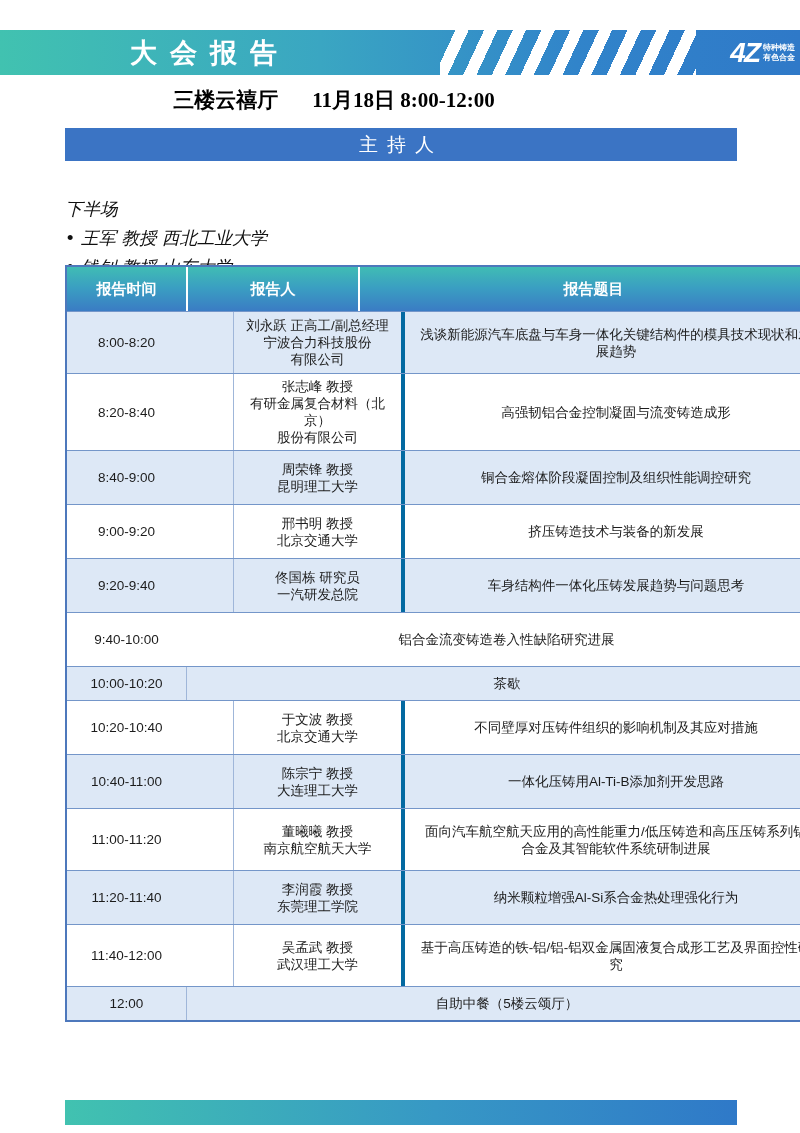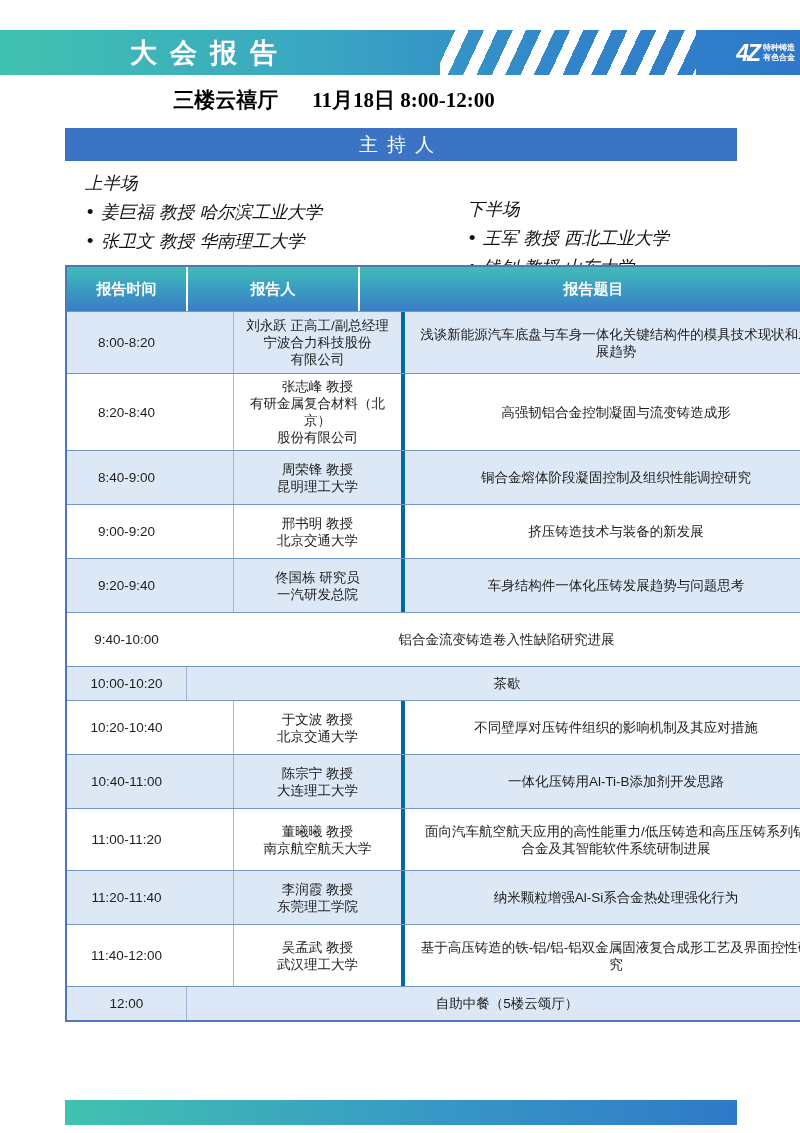--- a/index.html
+++ b/index.html
@@ -9,21 +9,21 @@
 
   
   .banner { position:absolute; top:30px; left:0; width:800px; height:45px;
             background:linear-gradient(90deg,#41c2b0 0%,#3aa6c2 40%,#3184ca 72%,#2f79c8 100%); }
   .banner-title { position:absolute; left:130px; top:50%; transform:translateY(-50%);
             color:#ffffff; font-size:27px; font-weight:bold; letter-spacing:13px; white-space:nowrap; }
   .stripes { position:absolute; top:0; right:104px; width:256px; height:45px;
             background:repeating-linear-gradient(115deg, rgba(255,255,255,0) 0 14px, #ffffff 14px 26px); }
   .logo { position:absolute; right:5px; top:50%; transform:translateY(-50%);
             display:flex; align-items:center; gap:4px; color:#ffffff; }
-  .logo-glyph { font-size:23px; font-weight:bold; font-style:italic; letter-spacing:-2px; }
+  .logo-glyph { font-size:28px; font-weight:bold; font-style:italic; letter-spacing:-2px; }
   .logo-text { display:flex; flex-direction:column; font-size:8px; line-height:10px; font-weight:bold; }
 
   
   .session-info { position:absolute; top:86px; left:0; width:800px; text-align:center;
             font-family:"Liberation Serif", serif; font-weight:bold; font-size:21px; color:#000; }
   .session-inner { position:relative; left:-66px; }
   .session-inner .venue { margin-right:34px; }
 
   
   .moderator-banner { position:absolute; top:128px; left:65px; width:672px; height:33px;
@@ -84,25 +84,20 @@
     <span class="session-inner">
       <span class="venue">三楼云禧厅</span><span>11月18日 8:00-12:00</span>
     </span>
   </div>
 
   <div class="moderator-banner">
     <span>主持人</span>
   </div>
 
   <div class="moderator-cols">
-    <div class="mod-col-left">
-      <div class="mod-label">上半场</div>
-      <div class="mod-item">姜巨福 教授  哈尔滨工业大学</div>
-      <div class="mod-item">张卫文 教授  华南理工大学</div>
-    </div>
     <div class="mod-col-right">
       <div class="mod-label">下半场</div>
       <div class="mod-item">王军  教授 西北工业大学</div>
       <div class="mod-item">钱钊  教授 山东大学</div>
     </div>
   </div>
 
   <div class="schedule">
     <div class="thead">
       <div class="th th-time">报告时间</div>

